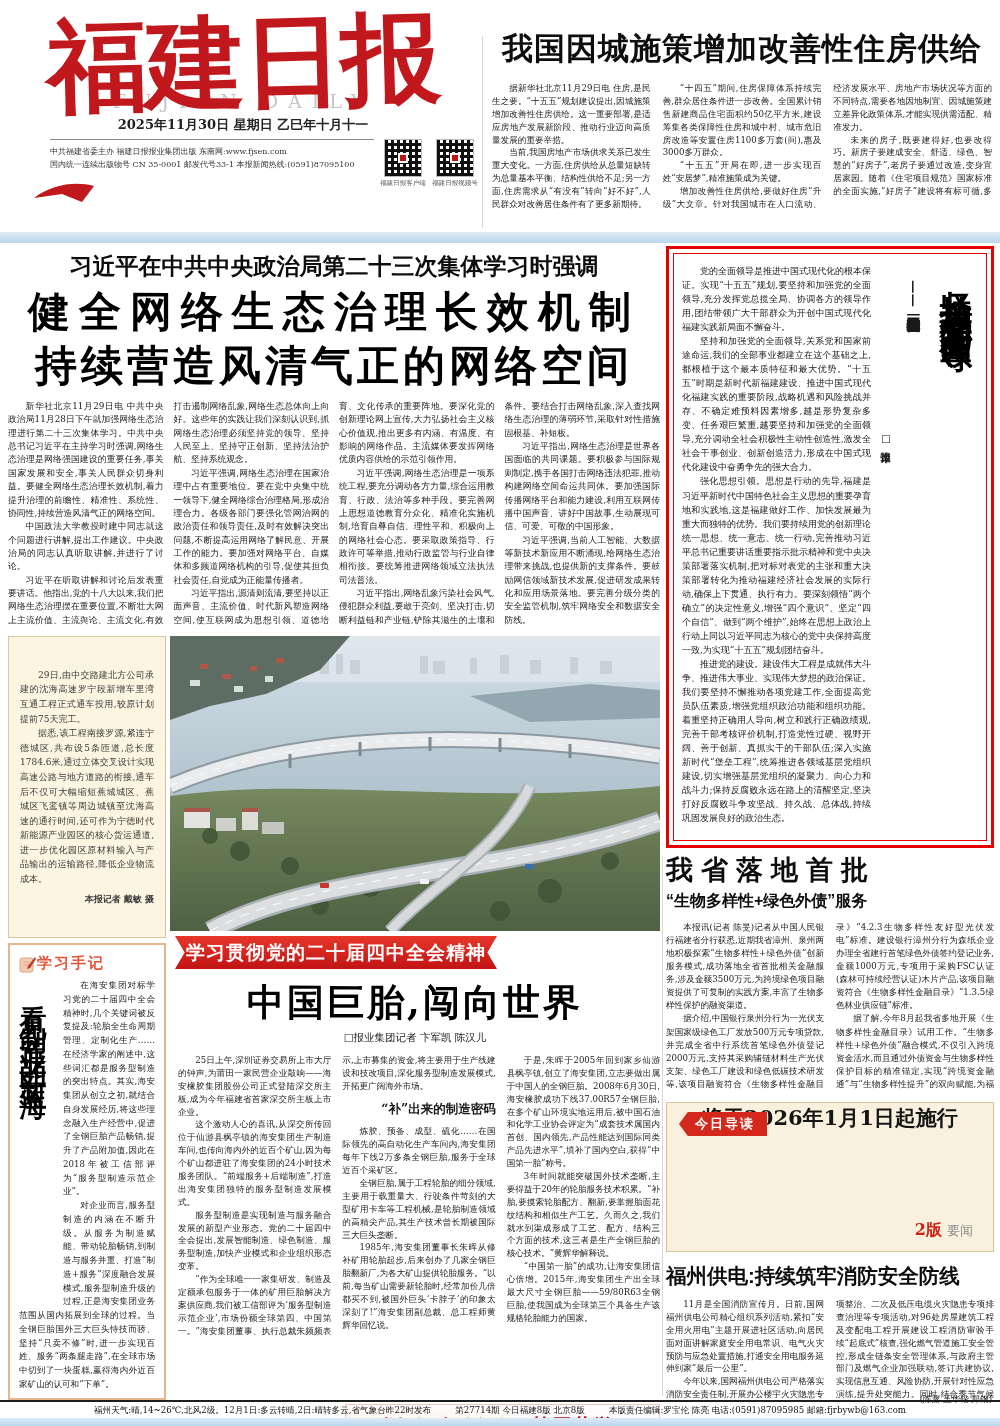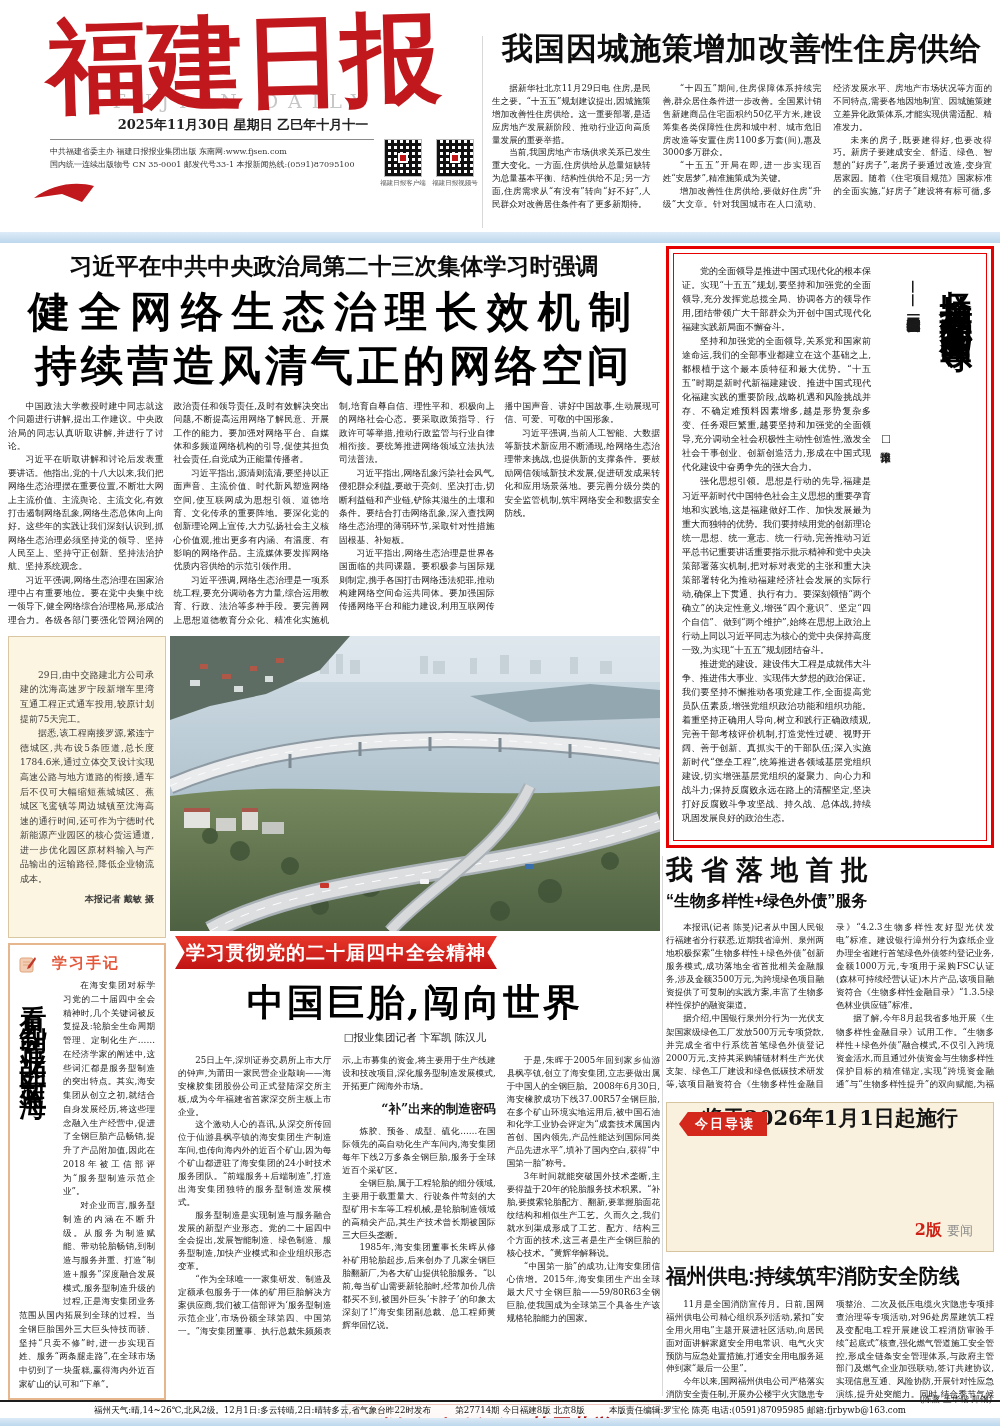--- a/index.html
+++ b/index.html
@@ -40,21 +40,21 @@
   .cmt-title{font-size:33px;font-weight:900;letter-spacing:5px;color:#000;}
   .cmt-sub{font-size:13.5px;font-weight:bold;padding-top:16px;margin-block-start:10px;}
   .cmt-byline{font-size:10.5px;padding-top:168px;margin-block-start:12px;}
   .cmt-body{font-size:9px;line-height:1.56;}
   .cmt-body p{margin:0;text-indent:2em;text-align:justify;}
   
   .capbox{background:#fcf5e1;border:1px solid #d8c7a0;box-sizing:border-box;padding:10px 11px;
           display:flex;flex-direction:column;justify-content:center;font-size:9px;line-height:1.62;color:#3a3a3a;}
   .capbox p{margin:0;text-indent:2em;text-align:justify;}
   .study{border:2px solid #e6b68f;box-sizing:border-box;padding:9px;background:#fff;}
-  .study-label{display:flex;align-items:center;gap:15px;margin-bottom:6px;}
+  .study-label{display:flex;align-items:center;gap:0;margin-bottom:6px;}
   .study-label span{color:#e4573a;font-weight:bold;font-size:15px;letter-spacing:2px;}
   .study-body{font-size:8.6px;line-height:1.6;text-align:justify;color:#222;}
   .study-body p{margin:0;text-indent:2em;}
   .study-vtitle{float:left;writing-mode:vertical-rl;font-size:27px;font-weight:bold;letter-spacing:11px;
                 width:36px;height:315px;margin:4px 8px 2px 0;color:#000;}
   
   .ribbon{background:linear-gradient(180deg,#e8372a,#c01414);color:#fff;font-weight:900;font-size:19px;
           text-align:center;line-height:33px;letter-spacing:1px;
           clip-path:polygon(0 0,100% 0,97% 50%,100% 100%,0 100%,3% 50%);}
   .tire-head{font-size:37px;font-weight:900;text-align:center;letter-spacing:3px;color:#000;margin:0;}
@@ -124,20 +124,21 @@
         <p>未来的房子,既要建得好,也要改得巧。新房子要建成安全、舒适、绿色、智慧的“好房子”,老房子要通过改造,变身宜居家园。随着《住宅项目规范》国家标准的全面实施,“好房子”建设将有标可循,多元化的改善性住房供给将更好满足不同群体的安居梦想。</p>
       </div>
   </div>
 
   <div class="abs strip" style="left:0;top:232px;width:1000px;height:11px"></div>
 
   <div class="abs kicker sans" style="left:8px;top:251px;width:652px">习近平在中共中央政治局第二十三次集体学习时强调</div>
   <div class="abs bighead sans" style="left:8px;top:284px;width:652px;letter-spacing:9px">健全网络生态治理长效机制</div>
   <div class="abs bighead sans" style="left:8px;top:338px;width:652px;letter-spacing:4px">持续营造风清气正的网络空间</div>
   <div class="abs bodytext cols" style="left:8px;top:400px;width:652px;height:230px;column-count:4;column-gap:10px;font-size:8.8px;line-height:1.52">
+      <p>新华社北京11月29日电 中共中央政治局11月28日下午就加强网络生态治理进行第二十三次集体学习。中共中央总书记习近平在主持学习时强调,网络生态治理是网络强国建设的重要任务,事关国家发展和安全,事关人民群众切身利益。要健全网络生态治理长效机制,着力提升治理的前瞻性、精准性、系统性、协同性,持续营造风清气正的网络空间。</p>
       <p>中国政法大学教授时建中同志就这个问题进行讲解,提出工作建议。中央政治局的同志认真听取讲解,并进行了讨论。</p>
       <p>习近平在听取讲解和讨论后发表重要讲话。他指出,党的十八大以来,我们把网络生态治理摆在重要位置,不断壮大网上主流价值、主流舆论、主流文化,有效打击遏制网络乱象,网络生态总体向上向好。这些年的实践让我们深刻认识到,抓网络生态治理必须坚持党的领导、坚持人民至上、坚持守正创新、坚持法治护航、坚持系统观念。</p>
       <p>习近平强调,网络生态治理在国家治理中占有重要地位。要在党中央集中统一领导下,健全网络综合治理格局,形成治理合力。各级各部门要强化管网治网的政治责任和领导责任,及时有效解决突出问题,不断提高运用网络了解民意、开展工作的能力。要加强对网络平台、自媒体和多频道网络机构的引导,促使其担负社会责任,自觉成为正能量传播者。</p>
       <p>习近平指出,源清则流清,要坚持以正面声音、主流价值、时代新风塑造网络空间,使互联网成为思想引领、道德培育、文化传承的重要阵地。要深化党的创新理论网上宣传,大力弘扬社会主义核心价值观,推出更多有内涵、有温度、有影响的网络作品。主流媒体要发挥网络优质内容供给的示范引领作用。</p>
       <p>习近平强调,网络生态治理是一项系统工程,要充分调动各方力量,综合运用教育、行政、法治等多种手段。要完善网上思想道德教育分众化、精准化实施机制,培育自尊自信、理性平和、积极向上的网络社会心态。要采取政策指导、行政许可等举措,推动行政监管与行业自律相衔接。要统筹推进网络领域立法执法司法普法。</p>
       <p>习近平指出,网络乱象污染社会风气,侵犯群众利益,要敢于亮剑、坚决打击,切断利益链和产业链,铲除其滋生的土壤和条件。要结合打击网络乱象,深入查找网络生态治理的薄弱环节,采取针对性措施固根基、补短板。</p>
       <p>习近平指出,网络生态治理是世界各国面临的共同课题。要积极参与国际规则制定,携手各国打击网络违法犯罪,推动构建网络空间命运共同体。要加强国际传播网络平台和能力建设,利用互联网传播中国声音、讲好中国故事,生动展现可信、可爱、可敬的中国形象。</p>
       <p>习近平强调,当前人工智能、大数据等新技术新应用不断涌现,给网络生态治理带来挑战,也提供新的支撑条件。要鼓励网信领域新技术发展,促进研发成果转化和应用场景落地。要完善分级分类的安全监管机制,筑牢网络安全和数据安全防线。</p>
     </div>
 

